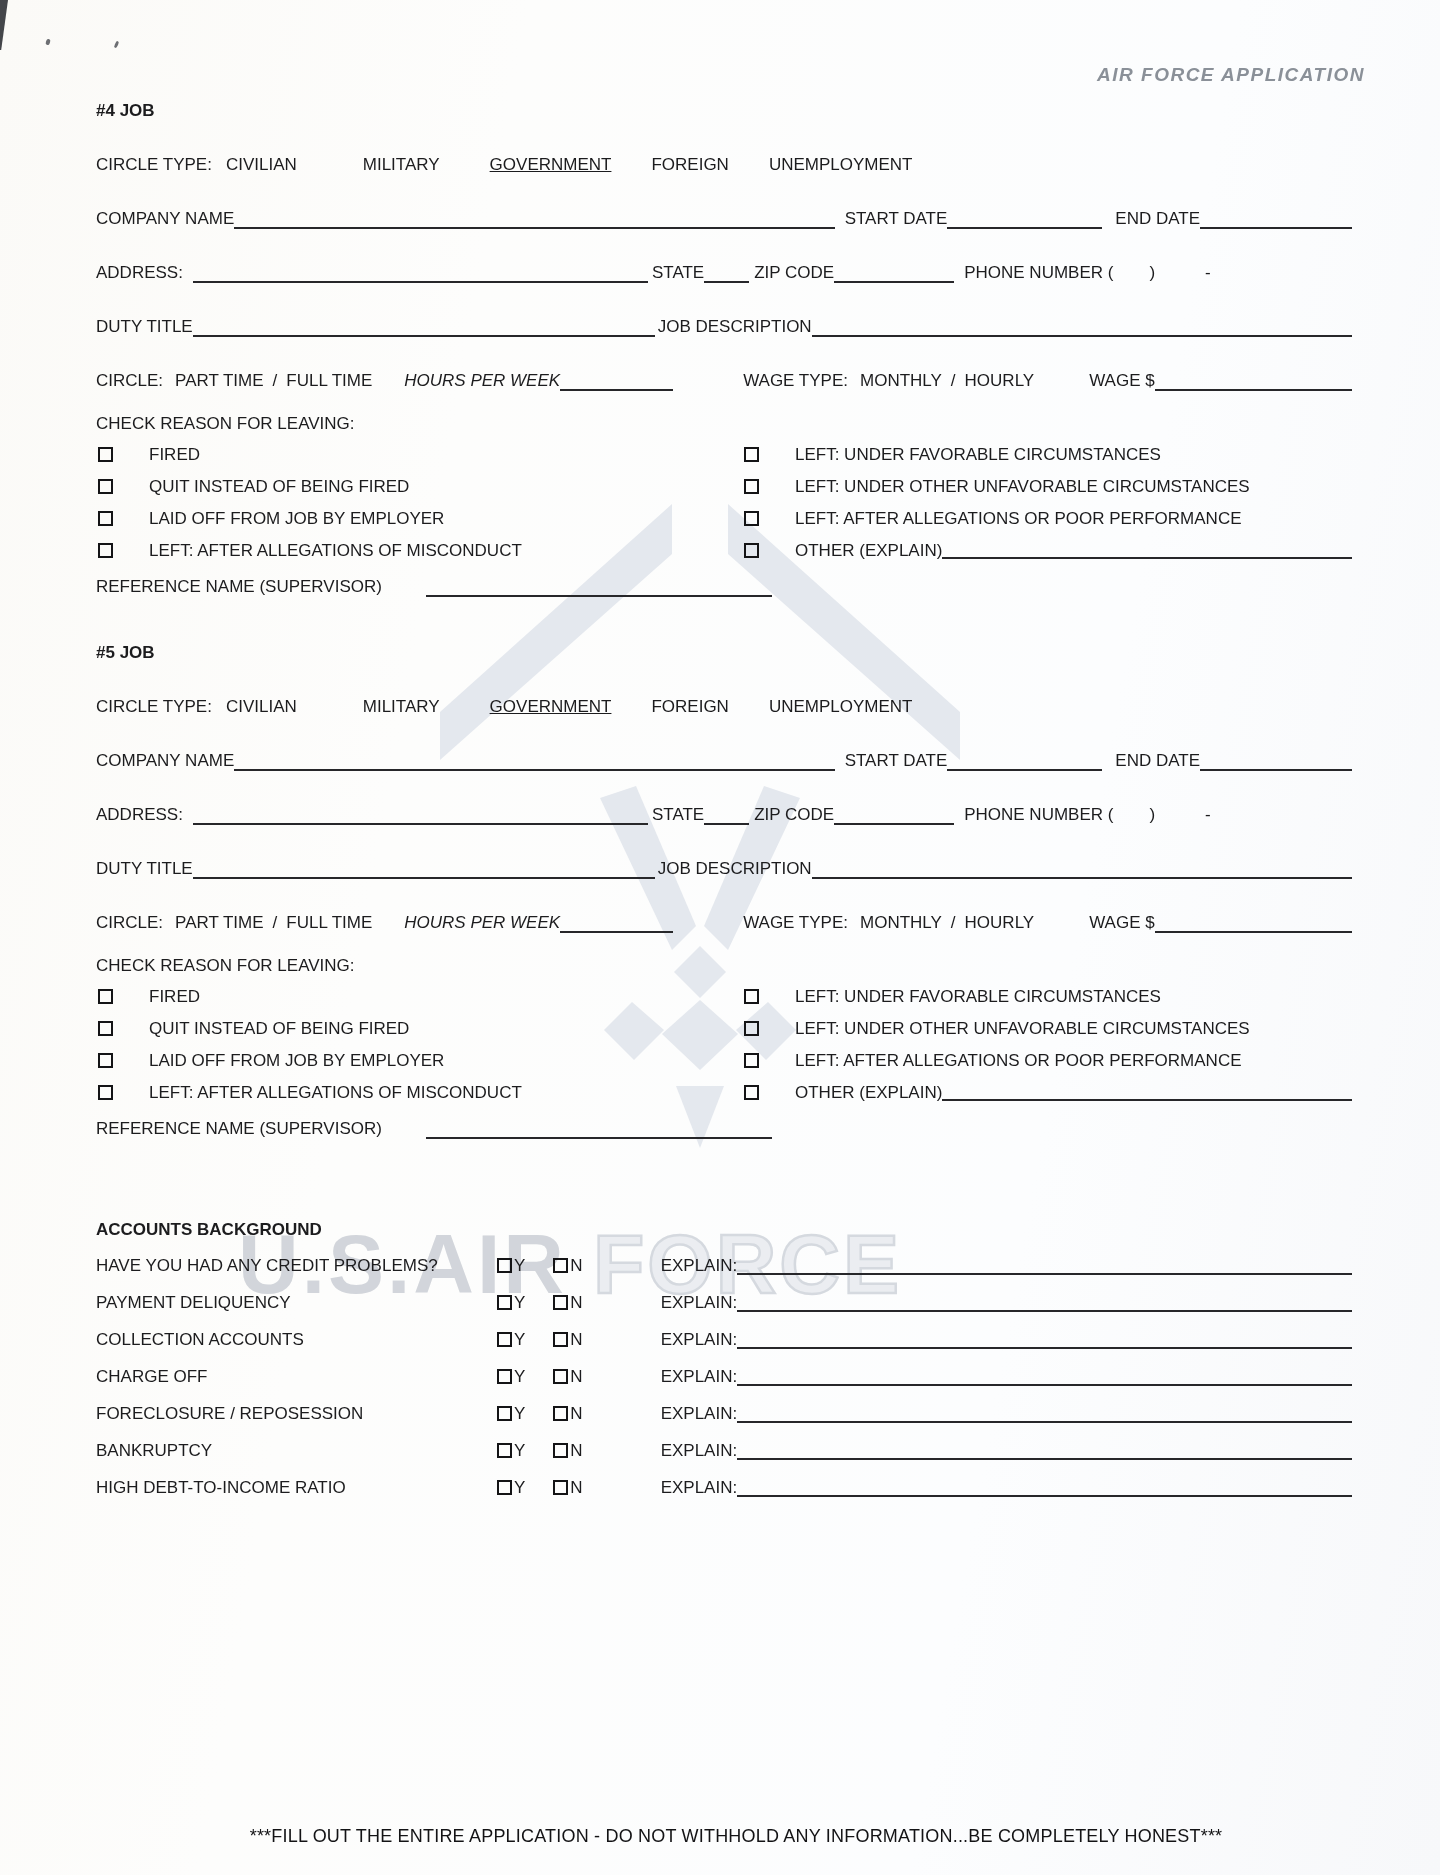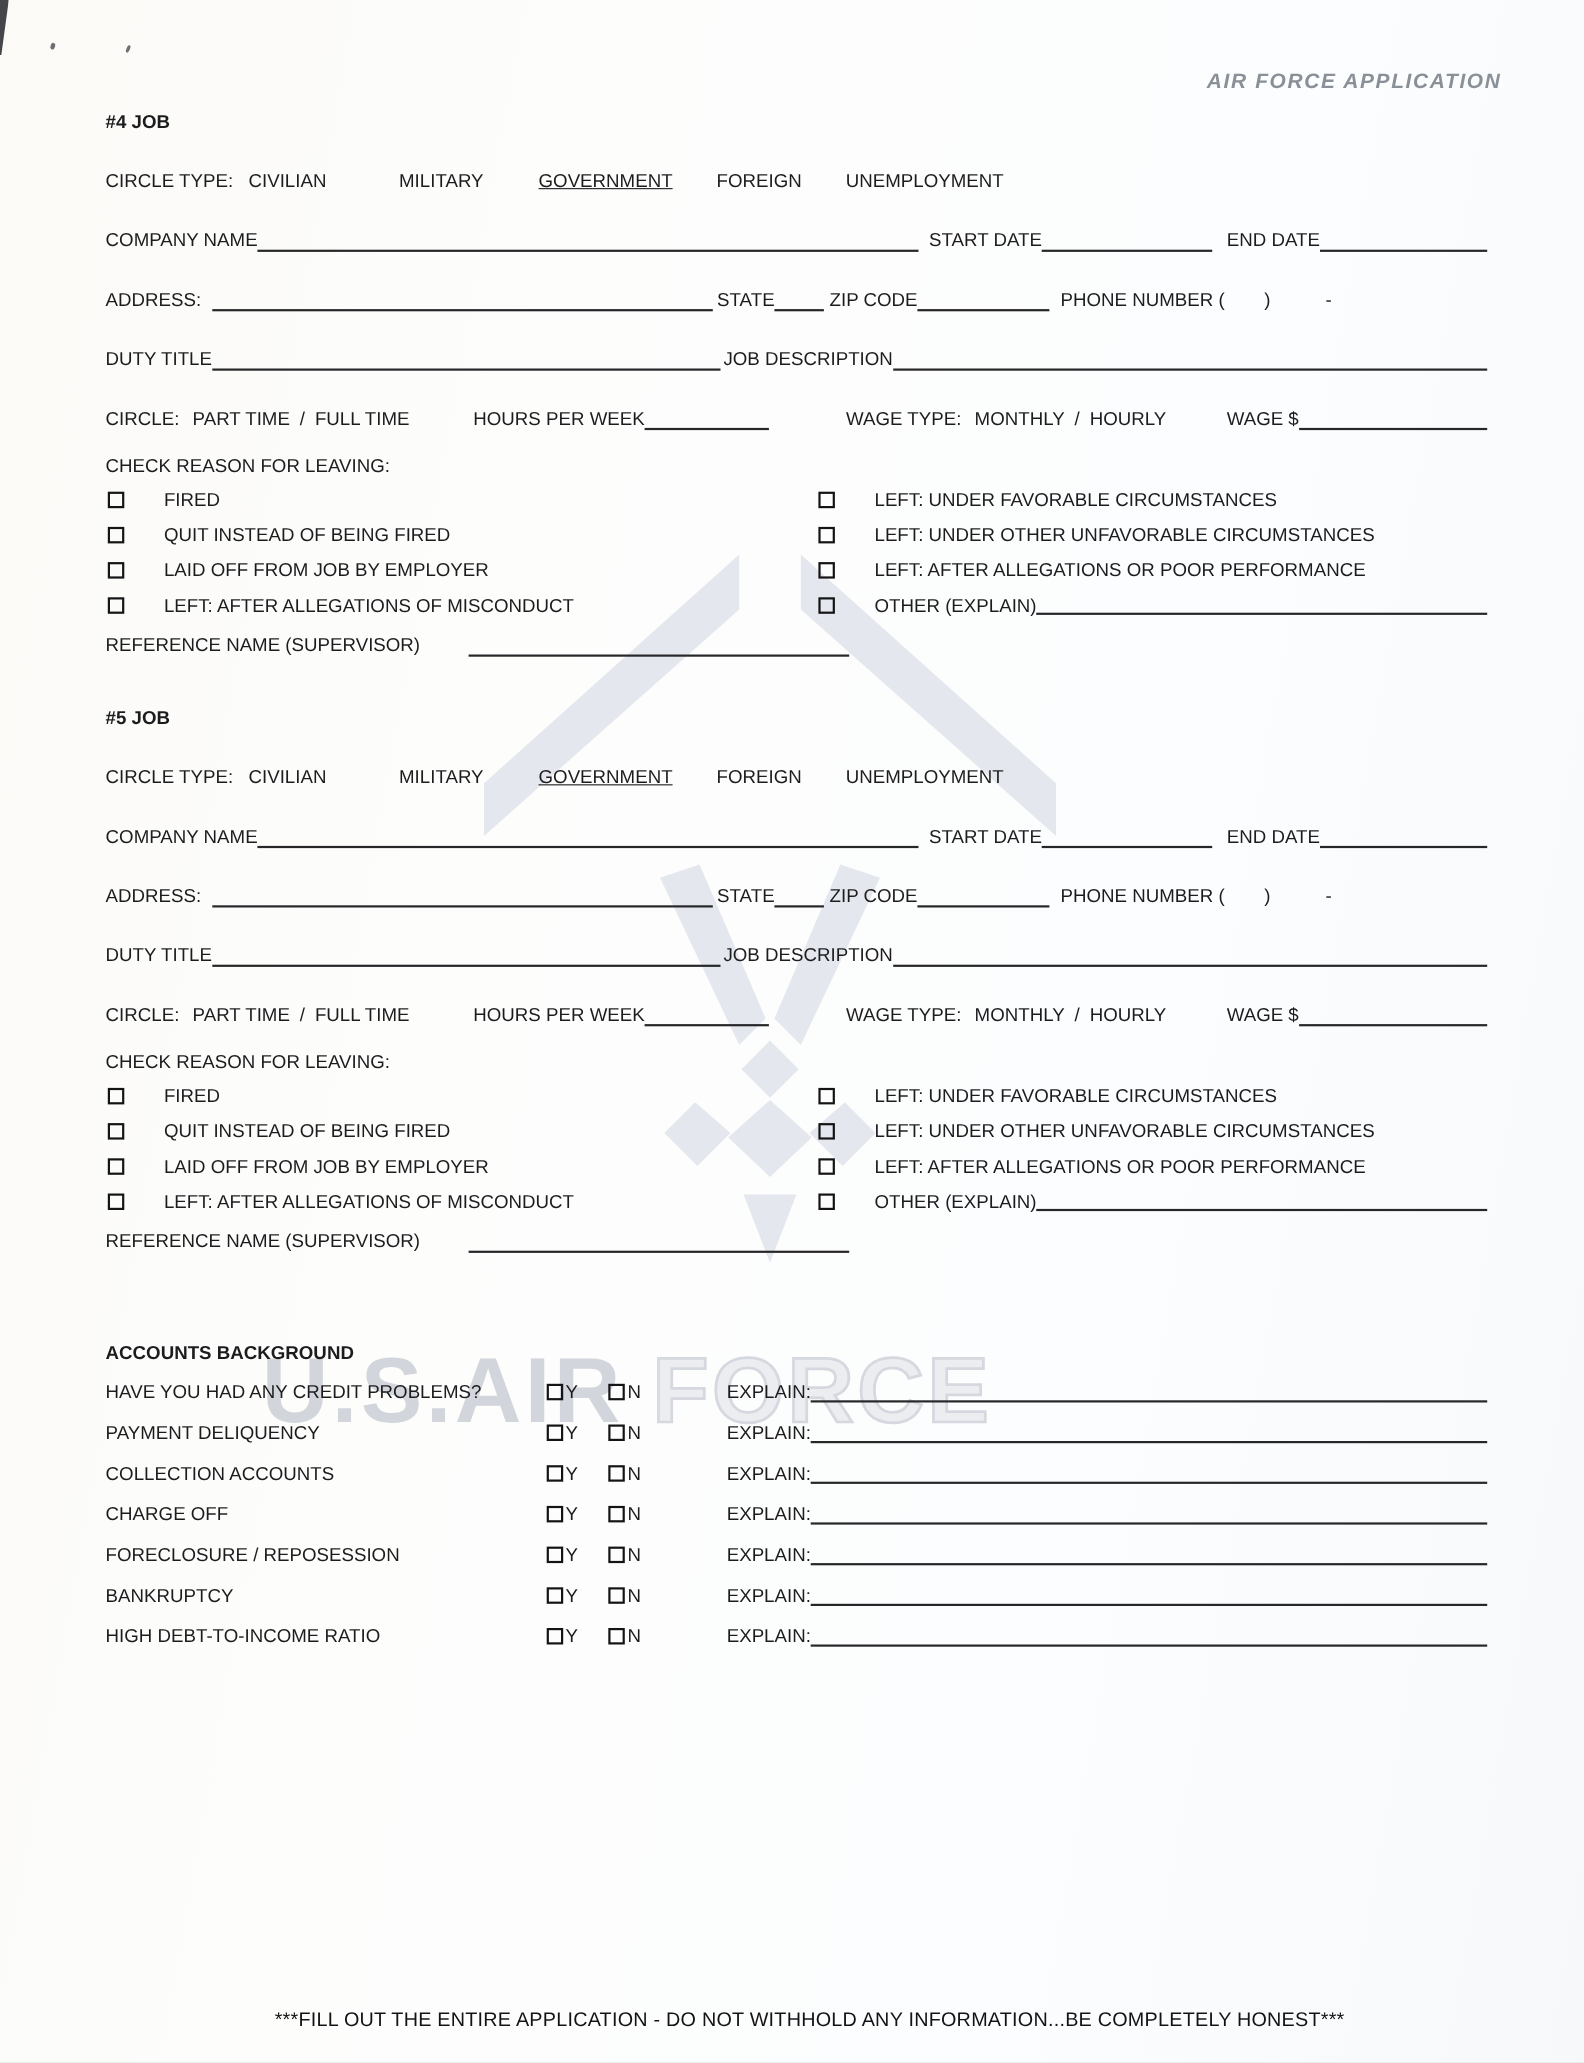--- a/index.html
+++ b/index.html
@@ -39,21 +39,21 @@
   .row { display:flex; align-items:flex-end; height:21px; margin-top:33px; white-space:nowrap; }
   .fill { border-bottom:2px solid #27272a; height:21px; display:inline-block; }
   .grow { flex:1 1 auto; }
 
   
   .opt { cursor:default; }
   .ml30{margin-left:14px;} .ml44{margin-left:66px;} .ml50{margin-left:50px;text-decoration:underline;}
   .ml40{margin-left:40px;} .ml12{margin-left:12px;} .ml9{margin-left:9px;}
   .ml10{margin-left:10px;} .ml4{margin-left:4px;}
   .ml5{margin-left:5px;} .ml36{margin-left:36px;} .ml50b{margin-left:50px;}
-  .ml58{margin-left:58px;} .ml70{margin-left:70px;} .ml55{margin-left:55px;}
+  .ml58{margin-left:32px;font-style:italic;} .ml70{margin-left:70px;} .ml55{margin-left:55px;}
   .ml13{margin-left:13px;} .ml3{margin-left:3px;}
 
   .w155{width:155px;} .w152{width:152px;} .w455{width:455px;} .w45{width:45px;}
   .w120{width:120px;} .w462{width:462px;} .w113{width:113px;} .w346{width:346px;}
 
   .check-head { margin-top:22px; height:21px; }
 
   .cb { width:15px; height:15px; border:2px solid #141416; background:transparent;
     display:inline-block; flex:0 0 auto; }
 

